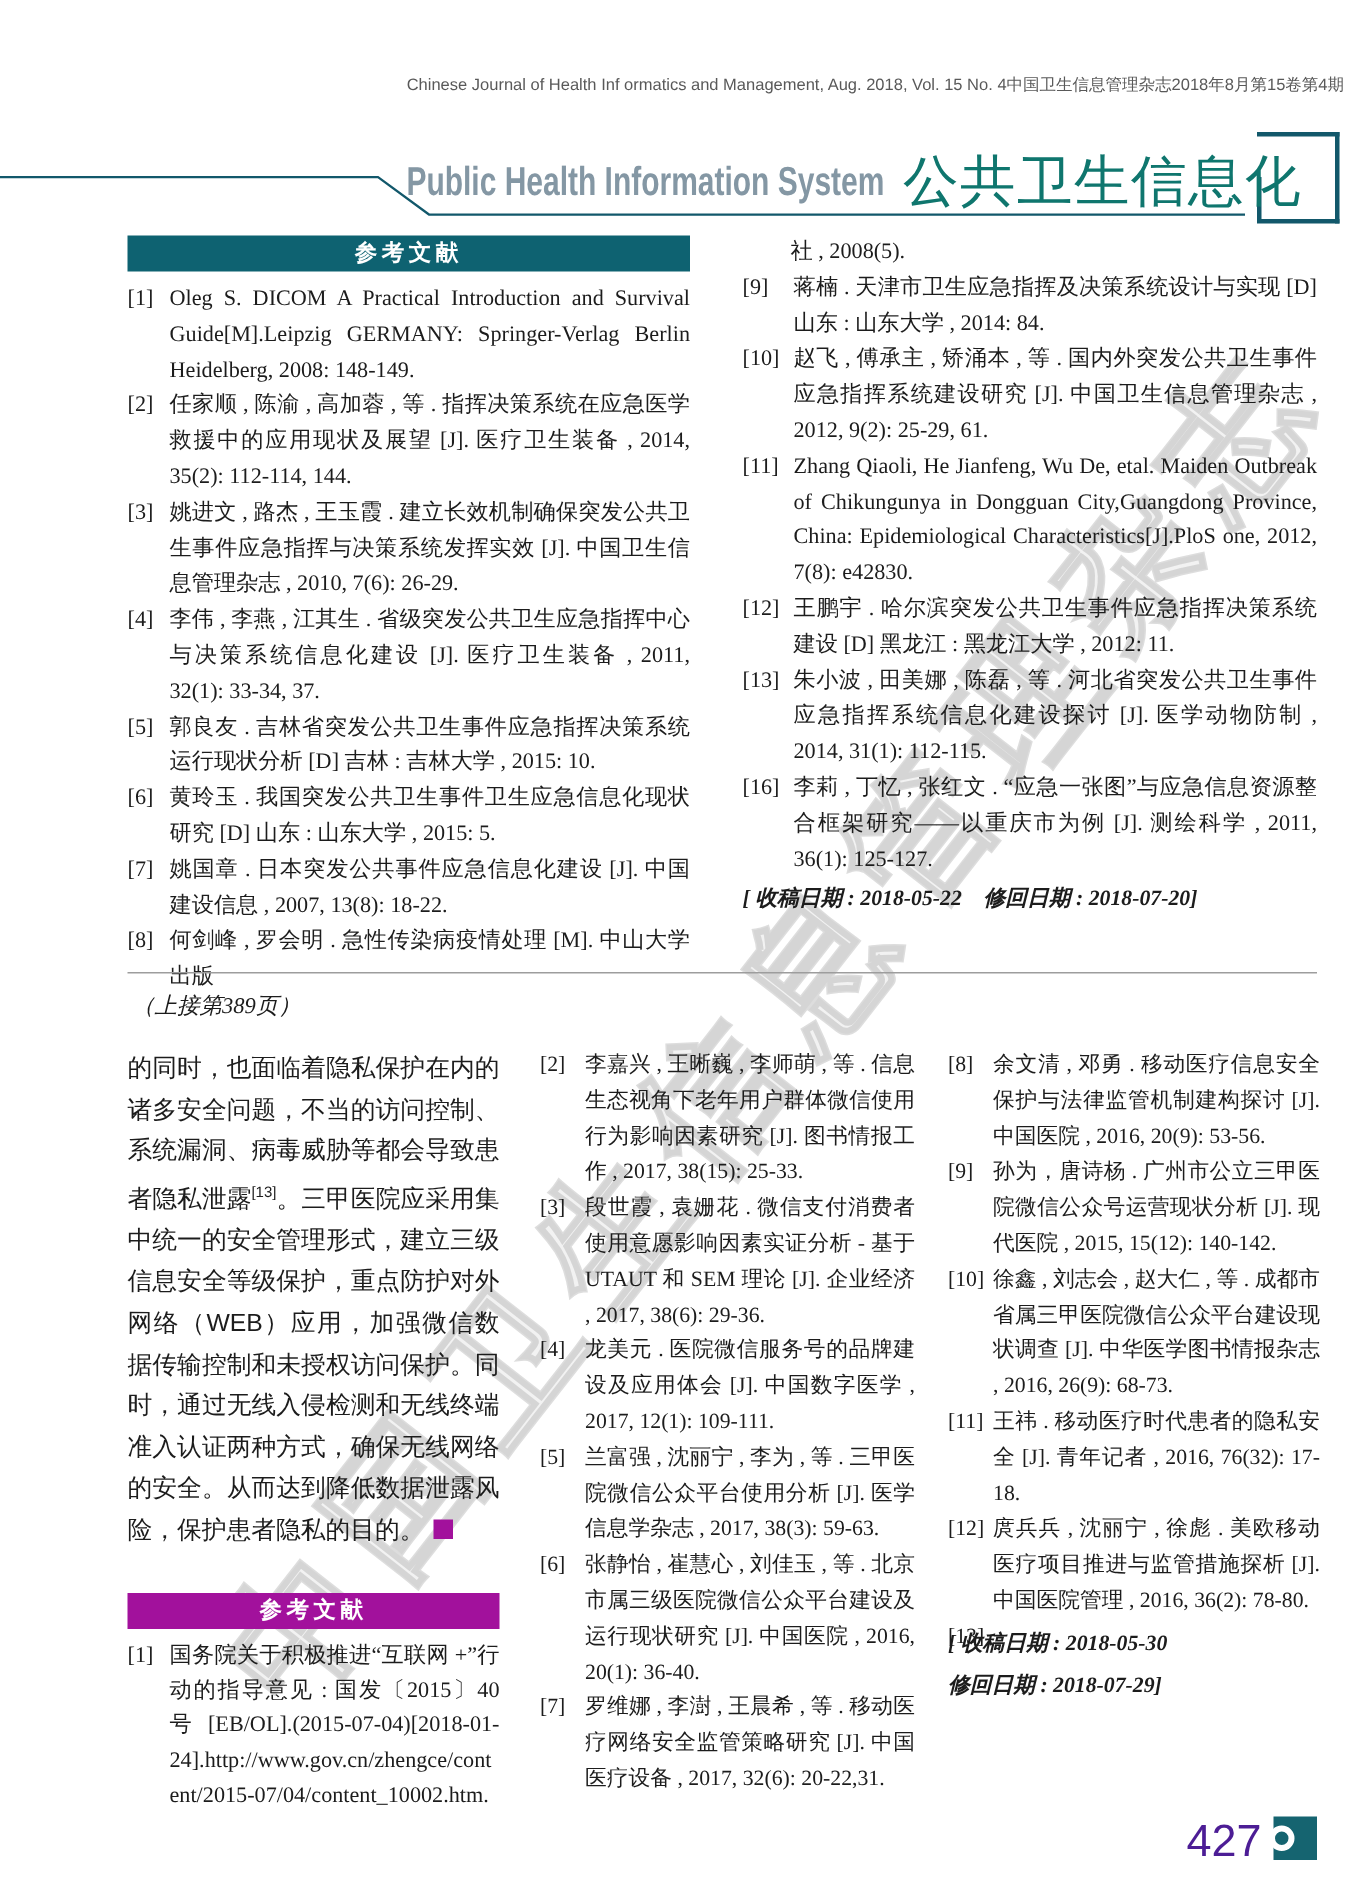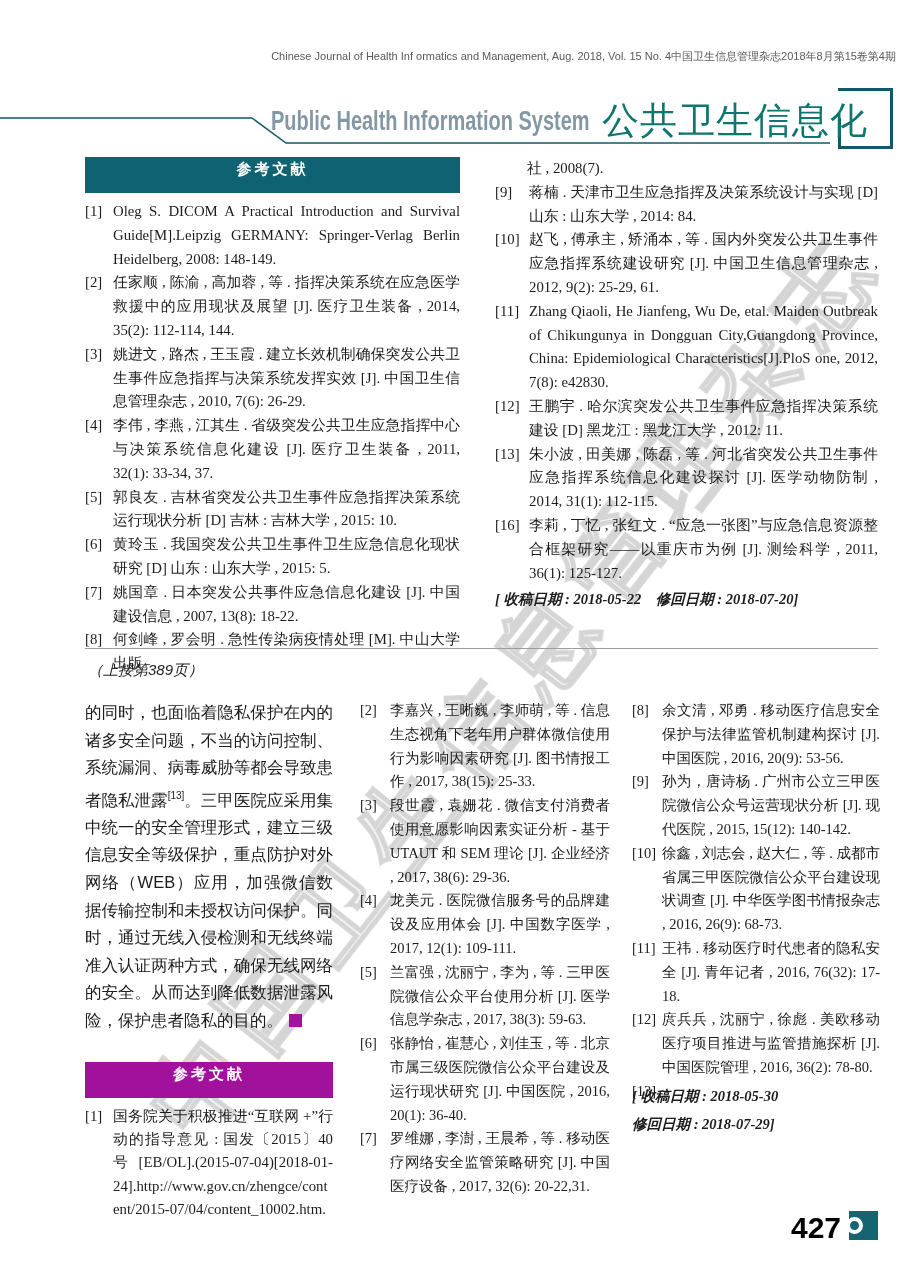--- a/index.html
+++ b/index.html
@@ -16,59 +16,59 @@
   
   .banner-svg{position:absolute;top:85px;left:0;}
   .banner-title{position:absolute;top:96px;right:32px;display:flex;align-items:center;gap:12px;z-index:2;}
   .banner-en{font-size:27px;font-weight:bold;color:#8497a4;white-space:nowrap;
              transform:scaleX(0.74);transform-origin:right center;letter-spacing:0;}
   .banner-cn{font-size:37px;font-weight:normal;color:#0f766e;letter-spacing:1px;white-space:nowrap;}
   .bracket{position:absolute;top:88px;right:7px;width:52px;height:55px;
            border:3px solid #12586b;border-left:none;z-index:1;}
   .bracket-stub{position:absolute;top:118px;left:838px;width:3px;height:28px;background:#12586b;z-index:1;}
   
-  .refhead{height:36px;line-height:24px;text-align:center;color:#fff;font-size:15px;
+  .refhead{height:24px;line-height:24px;text-align:center;color:#fff;font-size:15px;
            font-weight:bold;letter-spacing:3px;margin-bottom:7px;}
   .refhead.teal{background:#0e6271;}
   .refhead.magenta{background:#a2119c;}
   
   .reflist{font-family:"Liberation Serif","DejaVu Serif",serif;text-align:justify;}
   .ref{position:relative;}
   .ref .num{position:absolute;left:0;top:0;}
   .tl{position:absolute;left:85px;top:157px;width:375px;}
   .tl .reflist{font-size:14.8px;line-height:23.8px;}
   .tl .ref{padding-left:28px;}
   .tr{position:absolute;left:495px;top:157px;width:383px;}
   .tr .reflist{font-size:14.8px;line-height:23.8px;}
   .tr .ref{padding-left:34px;}
   .carryover{font-family:"Liberation Serif","DejaVu Serif",serif;font-size:14.8px;
              line-height:23.8px;padding-left:32px;}
   .dates{font-family:"Liberation Serif","DejaVu Serif",serif;font-style:italic;font-weight:bold;
          font-size:14.5px;line-height:24px;}
   .tr .dates{margin-top:2px;}
   
   .divider{position:absolute;left:85px;top:648px;width:793px;height:1px;background:#9d9d9d;}
-  .continued{position:absolute;left:88px;top:661px;font-family:Liberation Sans, sans-serif;
+  .continued{position:absolute;left:88px;top:661px;font-family:Liberation Serif, serif;
              font-style:italic;font-size:15px;}
   
   .b1{position:absolute;left:85px;top:699px;width:248px;}
   .body-text{font-size:16.5px;line-height:27.6px;text-align:justify;}
   .body-text sup{font-size:10px;}
   .endmark{display:inline-block;width:13px;height:13px;background:#a2119c;margin-left:6px;vertical-align:-1px;}
   .b1 .refhead{margin-top:27px;}
   .b1 .reflist{font-size:14.8px;line-height:23.4px;}
   .b1 .ref{padding-left:28px;word-break:break-all;}
   .b2{position:absolute;left:360px;top:699px;width:250px;}
   .b3{position:absolute;left:632px;top:699px;width:248px;}
   .b2 .reflist,.b3 .reflist{font-size:14.5px;line-height:23.8px;}
   .b2 .ref,.b3 .ref{padding-left:30px;}
   .b3 .dates{margin-top:4px;}
   
-  .pageno{position:absolute;top:1211px;left:791px;font-size:30px;font-weight:bold;
-          color:#000000;letter-spacing:0px;}
+  .pageno{position:absolute;top:1211px;left:791px;font-size:30px;font-weight:normal;
+          color:#4c1d95;letter-spacing:0px;}
   .logo{position:absolute;top:1211px;left:849px;width:29px;height:29px;background:#156470;}
   .logo-ring{position:absolute;left:-3px;top:6px;width:9px;height:9px;border:4.5px solid #ffffff;
              border-radius:50%;}
 </style>
 </head>
 <body>
 
 <div id="page">
 
   <div class="watermark">中国卫生信息管理杂志</div>
@@ -129,21 +129,21 @@
           </div>
 
           <div class="ref">
             <span class="num">[8]</span>
             <span class="txt">何剑峰 , 罗会明 . 急性传染病疫情处理 [M]. 中山大学出版</span>
           </div>
         </div>
     </div>
 
     <div class="tr">
-      <div class="carryover">社 , 2008(7).</div>
+      <div class="carryover">社 , 2008(5).</div>
       <div class="reflist">
 
           <div class="ref">
             <span class="num">[9]</span>
             <span class="txt">蒋楠 . 天津市卫生应急指挥及决策系统设计与实现 [D] 山东 : 山东大学 , 2014: 84.</span>
           </div>
 
           <div class="ref">
             <span class="num">[10]</span>
             <span class="txt">赵飞 , 傅承主 , 矫涌本 , 等 . 国内外突发公共卫生事件应急指挥系统建设研究 [J]. 中国卫生信息管理杂志 , 2012, 9(2): 25-29, 61.</span>

